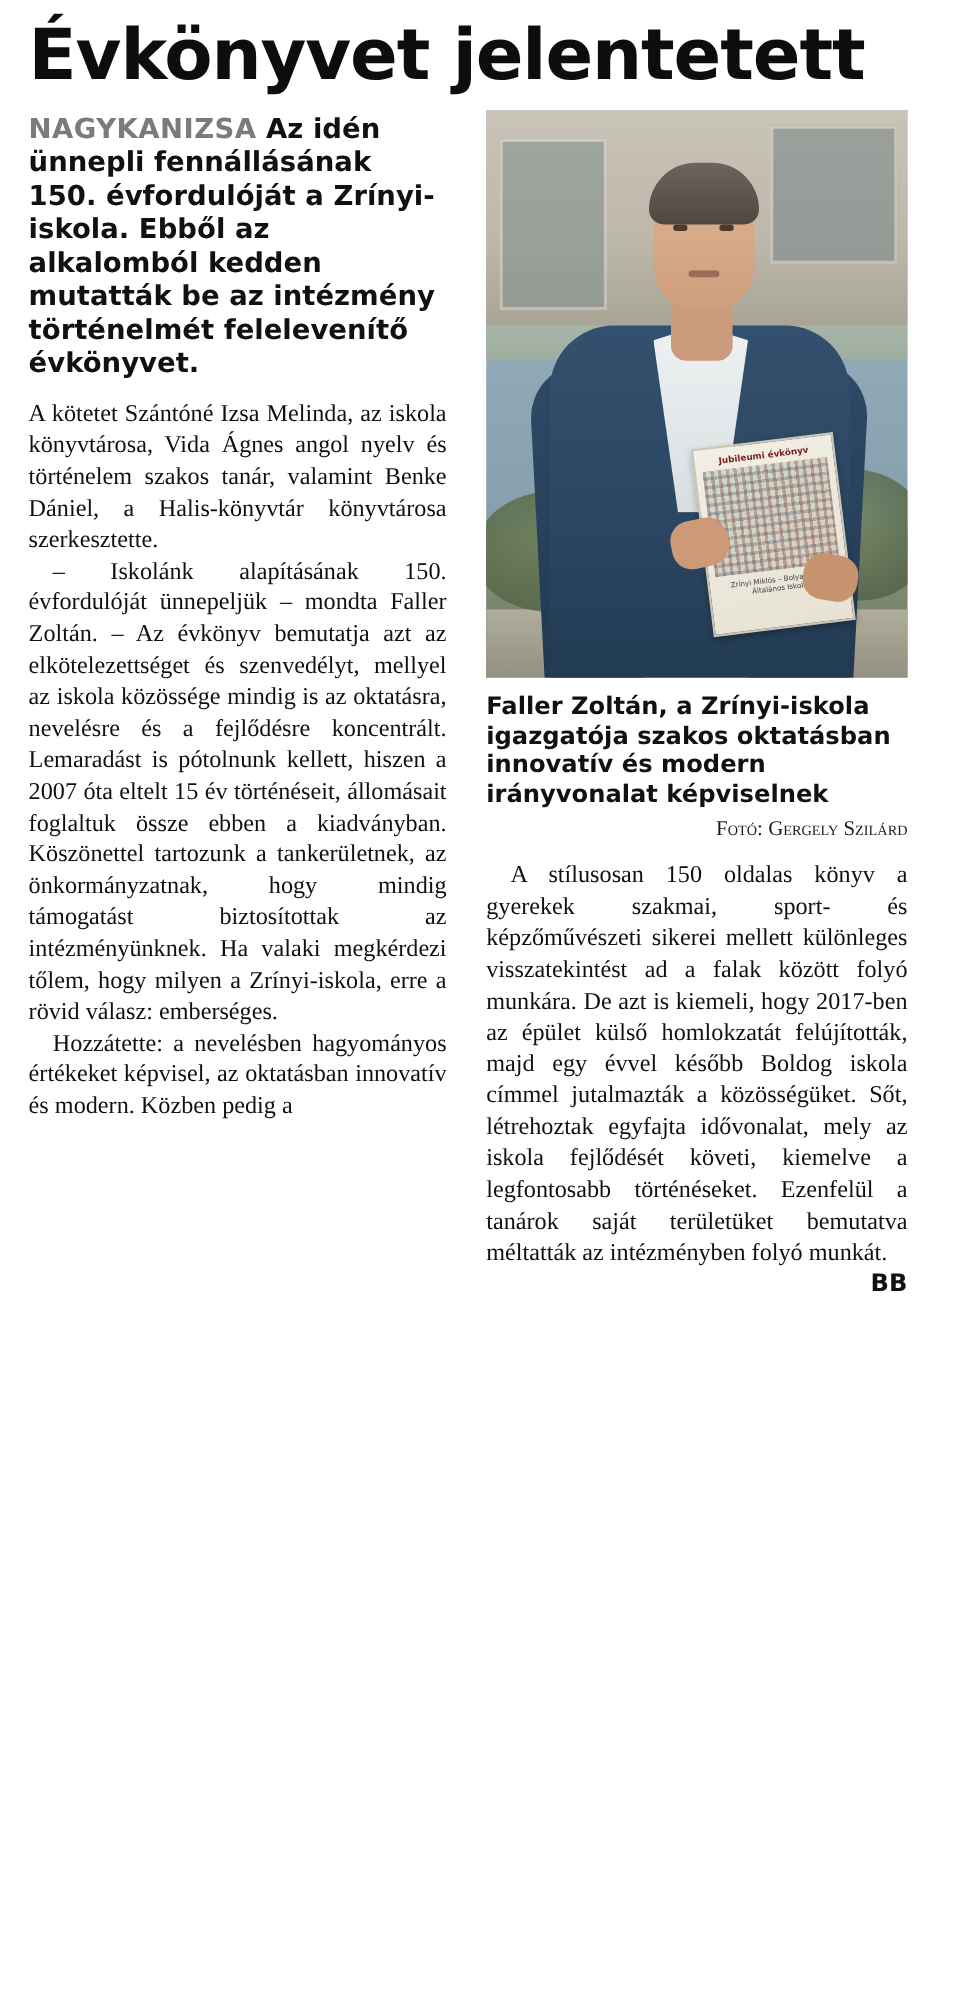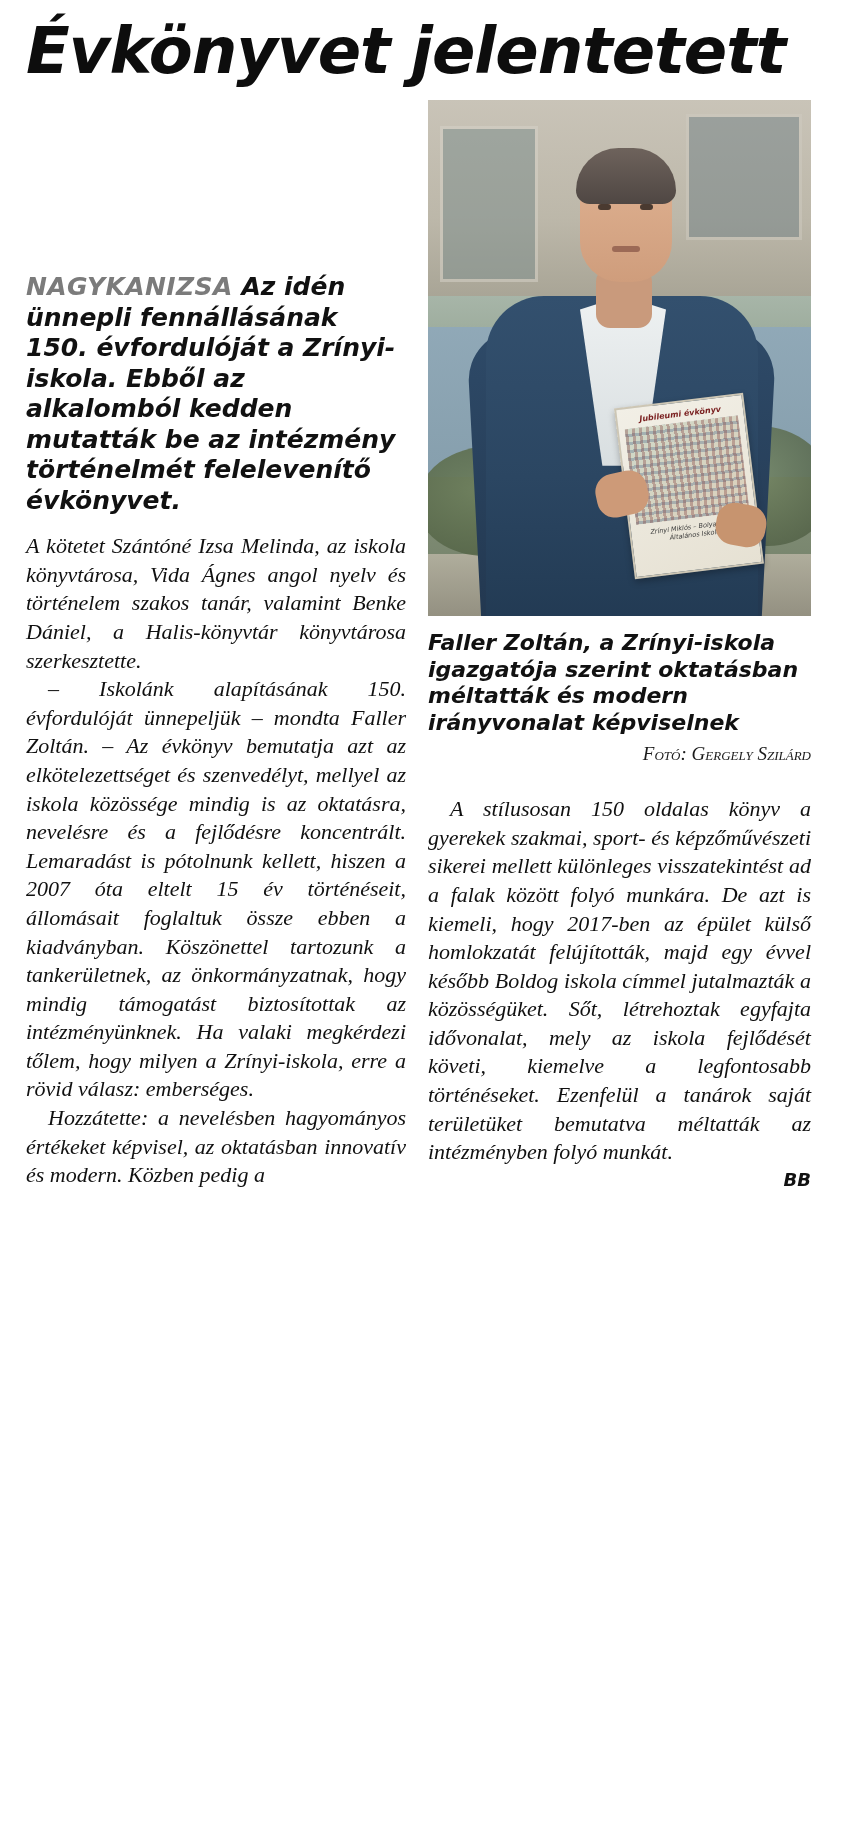--- a/index.html
+++ b/index.html
@@ -13,40 +13,39 @@
     font-family: "Liberation Serif", serif;
     color: #111111;
     overflow: hidden;
   }
   .page {
     position: relative;
     width: 867px;
     height: 1829px;
     box-sizing: border-box;
     padding: 18px 26px 8px 26px;
-    font-style: italic;
   }
   
   .headline {
     font-family: "DejaVu Sans", sans-serif;
     font-weight: bold;
     font-size: 64px;
     line-height: 1.06;
     letter-spacing: -1px;
     color: #0d0d0d;
     margin: 0 0 14px 0;
     width: 760px;
   }
   .headline .l2 { display: block; }
 
   
   .cols {
     display: flex;
-    gap: 22px;
-    align-items: flex-end;
+    gap: 36px;
+    align-items: flex-start;
   }
   .col-left {
     width: 380px;
     flex: 0 0 380px;
   }
   .col-right {
     width: 383px;
     flex: 0 0 383px;
   }
 
@@ -226,29 +225,29 @@
     font-weight: bold;
     font-size: 22px;
     line-height: 1.22;
     color: #111;
     margin: 14px 0 0 0;
   }
   .credit {
     font-family: "Liberation Serif", serif;
     font-size: 19px;
     text-align: right;
-    margin: 6px 0 30px 0;
+    margin: 6px 0 16px 0;
     color: #1a1a1a;
   }
   .credit .sc { font-variant: small-caps; }
 
   .sign {
     font-family: "DejaVu Sans", sans-serif;
     font-weight: bold;
-    font-size: 18px;
+    font-size: 22px;
     text-align: right;
     margin-top: 2px;
     color: #111;
   }
 </style>
 </head>
 <body>
 
 <div class="page">
 
@@ -294,21 +293,21 @@
 
         <div class="pr-book">
           <div class="bk-title">Jubileumi évkönyv</div>
           <div class="bk-art"></div>
           <div class="bk-sub">Zrínyi Miklós – Bolyai János Általános Iskola</div>
         </div>
         <div class="pr-handL"></div>
         <div class="pr-handR"></div>
       </div>
 
-      <p class="caption">Faller Zoltán, a Zrínyi-iskola igazgatója szerint oktatásban méltatták és modern irányvonalat képviselnek</p>
+      <p class="caption">Faller Zoltán, a Zrínyi-iskola igazgatója szakos oktatásban innovatív és modern irányvonalat képviselnek</p>
 
       <p class="credit">
         <span class="sc">Fotó:</span>
         <span class="sc">Gergely Szilárd</span>
       </p>
 
       <div class="body-text">
         <p>A stílusosan 150 oldalas könyv a gyerekek szakmai, sport- és képzőművészeti sikerei mellett különleges visszatekintést ad a falak között folyó munkára. De azt is kiemeli, hogy 2017-ben az épület külső homlokzatát felújították, majd egy évvel később Boldog iskola címmel jutalmazták a közösségüket. Sőt, létrehoztak egyfajta idővonalat, mely az iskola fejlődését követi, kiemelve a legfontosabb történéseket. Ezenfelül a tanárok saját területüket bemutatva méltatták az intézményben folyó munkát.</p>
       </div>
 

